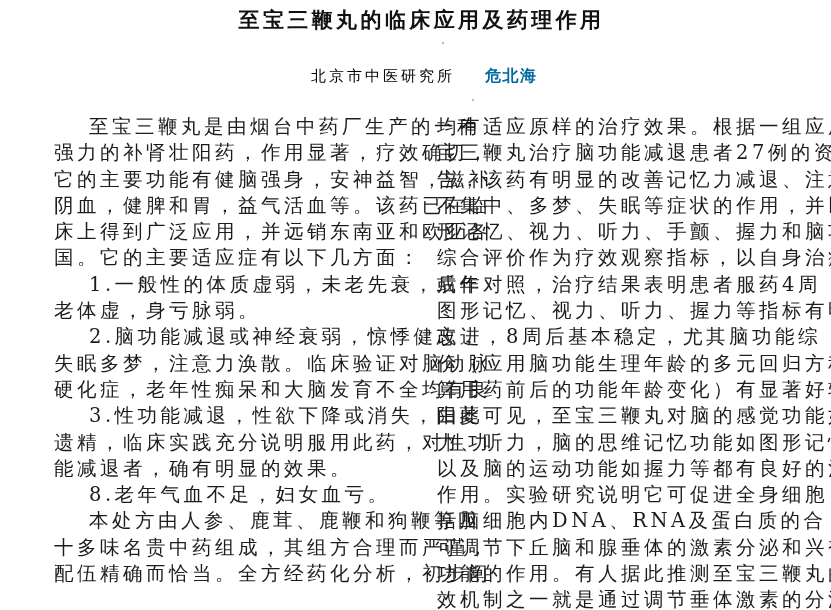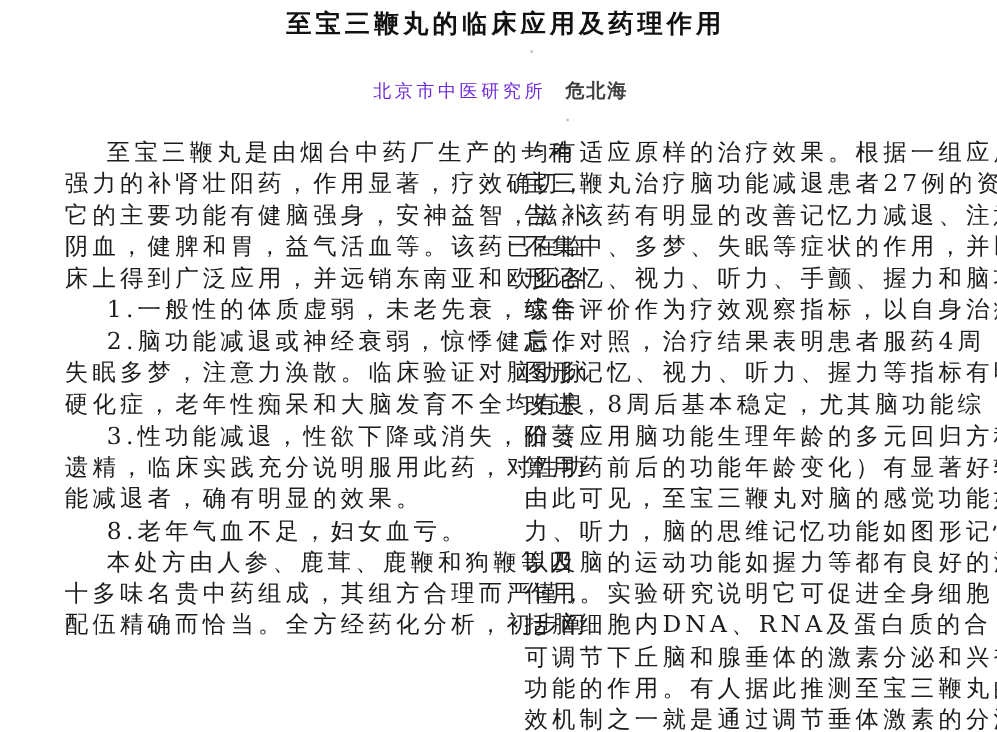--- a/index.html
+++ b/index.html
@@ -41,30 +41,30 @@
       top: 65px;
       left: 311px;
       height: 22px;
       line-height: 22px;
       white-space: nowrap;
     }
     .affiliation {
       font-family: Liberation Sans, sans-serif;
       font-size: 15px;
       letter-spacing: 3px;
-      color: #6d28d9;
+      color: #000000;
       text-align: center;
     }
     .author {
       font-family: "DejaVu Sans", "Liberation Sans", sans-serif;
       font-weight: bold;
       font-size: 16px;
       letter-spacing: 1.5px;
-      margin-left: 16px;
-      color: #404040;
+      margin-left: 30px;
+      color: #0369a1;
     }
     .column {
       position: absolute;
       top: 114px;
       width: 352px;
     }
     .col-left { left: 54px; }
     .col-right { left: 437px; }
     .line {
       display: block;
@@ -93,21 +93,23 @@
   <div class="byline">
     <span class="affiliation">北京市中医研究所</span><span class="author">危北海</span>
   </div>
 
   <div class="column col-left">
     <span class="line indent">至宝三鞭丸是由烟台中药厂生产的一种</span>
     <span class="line">强力的补肾壮阳药，作用显著，疗效确切，</span>
     <span class="line">它的主要功能有健脑强身，安神益智，滋补</span>
     <span class="line">阴血，健脾和胃，益气活血等。该药已在临</span>
     <span class="line">床上得到广泛应用，并远销东南亚和欧亚各</span>
+    <span class="line">国。它的主要适应症有以下几方面：</span>
     <span class="line indent">1.一般性的体质虚弱，未老先衰，或年</span>
+    <span class="line">老体虚，身亏脉弱。</span>
     <span class="line indent">2.脑功能减退或神经衰弱，惊悸健忘，</span>
     <span class="line">失眠多梦，注意力涣散。临床验证对脑动脉</span>
     <span class="line">硬化症，老年性痴呆和大脑发育不全均有良</span>
     <span class="line indent">3.性功能减退，性欲下降或消失，阳萎</span>
     <span class="line">遗精，临床实践充分说明服用此药，对性功</span>
     <span class="line">能减退者，确有明显的效果。</span>
     <span class="line indent">8.老年气血不足，妇女血亏。</span>
     <span class="line indent">本处方由人参、鹿茸、鹿鞭和狗鞭等四</span>
     <span class="line">十多味名贵中药组成，其组方合理而严谨，</span>
     <span class="line">配伍精确而恰当。全方经药化分析，初步阐</span>

